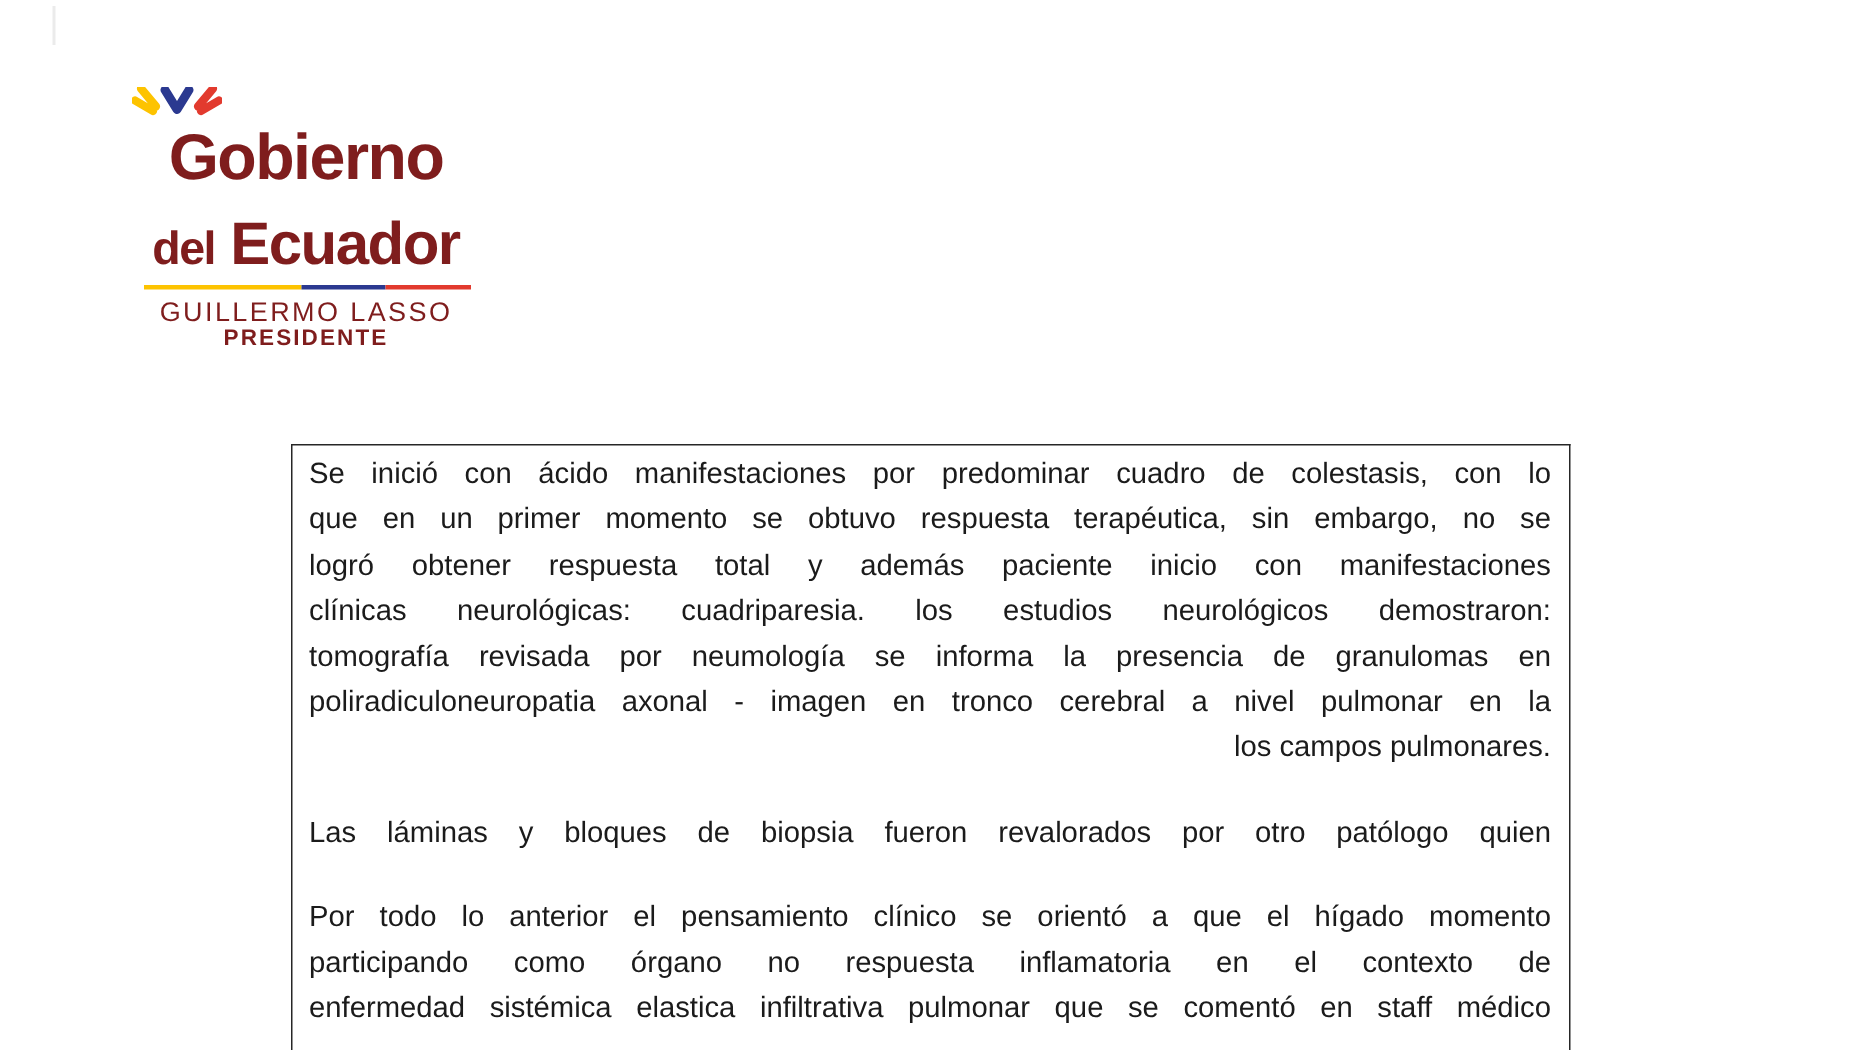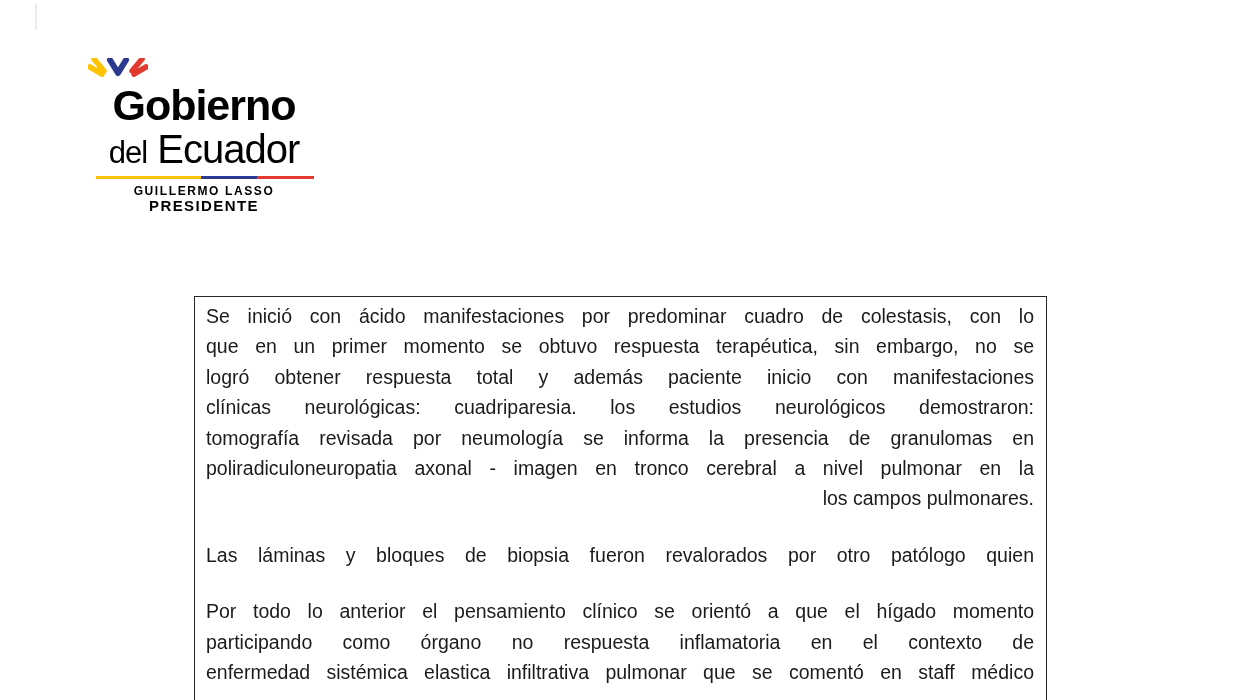--- a/index.html
+++ b/index.html
@@ -5,27 +5,27 @@
   html,body{margin:0;padding:0;background:#fff;}
   #stage{position:relative;width:1240px;height:700px;overflow:hidden;background:#ffffff;
          font-family:"Liberation Sans", sans-serif;}
   
   .edge-mark{position:absolute;left:35px;top:4px;width:2px;height:26px;background:#ebebeb;}
   
   .logo-wrap{position:absolute;left:88px;top:58px;width:232px;}
   .chevrons{position:absolute;left:0px;top:0px;width:60px;height:26px;}
   .brand{position:relative;text-align:center;padding-top:24px;line-height:1;}
   .brand-l1{font-size:43px;font-weight:700;letter-spacing:-1px;margin-top:2px;}
-  .brand-l2{font-size:40px;font-weight:400;letter-spacing:-1px;margin-top:2px;}
+  .brand-l2{font-size:40px;font-weight:700;letter-spacing:-1px;margin-top:16px;}
   .brand-l2 .small{font-size:31px;}
   .brand-rule{display:flex;height:3px;margin:7px 6px 6px 8px;}
   .brand-rule .seg-y{flex:0 0 48%;}
   .brand-rule .seg-b{flex:0 0 26%;}
   .brand-rule .seg-r{flex:1;}
-  .person{font-size:12px;font-weight:700;letter-spacing:1.6px;margin-top:2px;}
+  .person{font-size:18px;font-weight:400;letter-spacing:1.6px;margin-top:2px;}
   .role{font-size:15px;font-weight:700;letter-spacing:1.4px;margin-top:1px;}
   
   .doc-box{position:absolute;left:194px;top:296px;width:853px;box-sizing:border-box;
            border:1.5px solid #262626;border-bottom:none;
            padding:4px 12px 40px 11px;color:#1b1b1b;}
   .para{margin:0 0 26px 0;}
   .para:last-child{margin-bottom:0;}
   .line{font-size:19.5px;line-height:30.4px;height:30.4px;white-space:normal;
         text-align:right;}
   .line.jl{text-align:justify;text-align-last:justify;}
@@ -39,21 +39,21 @@
 
   <div class="logo-wrap">
     <svg class="chevrons" viewBox="0 0 60 26" xmlns="http://www.w3.org/2000/svg">
 
       <path d="M2,9 L14,16 M6,1 L16,13" stroke="#fdc300" stroke-width="5.5" stroke-linecap="round" fill="none"></path>
 
       <path d="M22,2 L30,15 L38,2" stroke="#2b3990" stroke-width="6" stroke-linecap="round" stroke-linejoin="round" fill="none"></path>
 
       <path d="M44,13 L54,1 M46,16 L58,9" stroke="#e23a2e" stroke-width="5.5" stroke-linecap="round" fill="none"></path>
     </svg>
-    <div class="brand" style="color:#000000;">
+    <div class="brand" style="color:#7f1d1d;">
       <div class="brand-l1">Gobierno</div>
       <div class="brand-l2"><span class="small">del</span> <span>Ecuador</span></div>
       <div class="brand-rule">
         <span class="seg-y" style="background:#fdc300;"></span>
         <span class="seg-b" style="background:#2b3990;"></span>
         <span class="seg-r" style="background:#e23a2e;"></span>
       </div>
       <div class="person">GUILLERMO LASSO</div>
       <div class="role">PRESIDENTE</div>
     </div>

